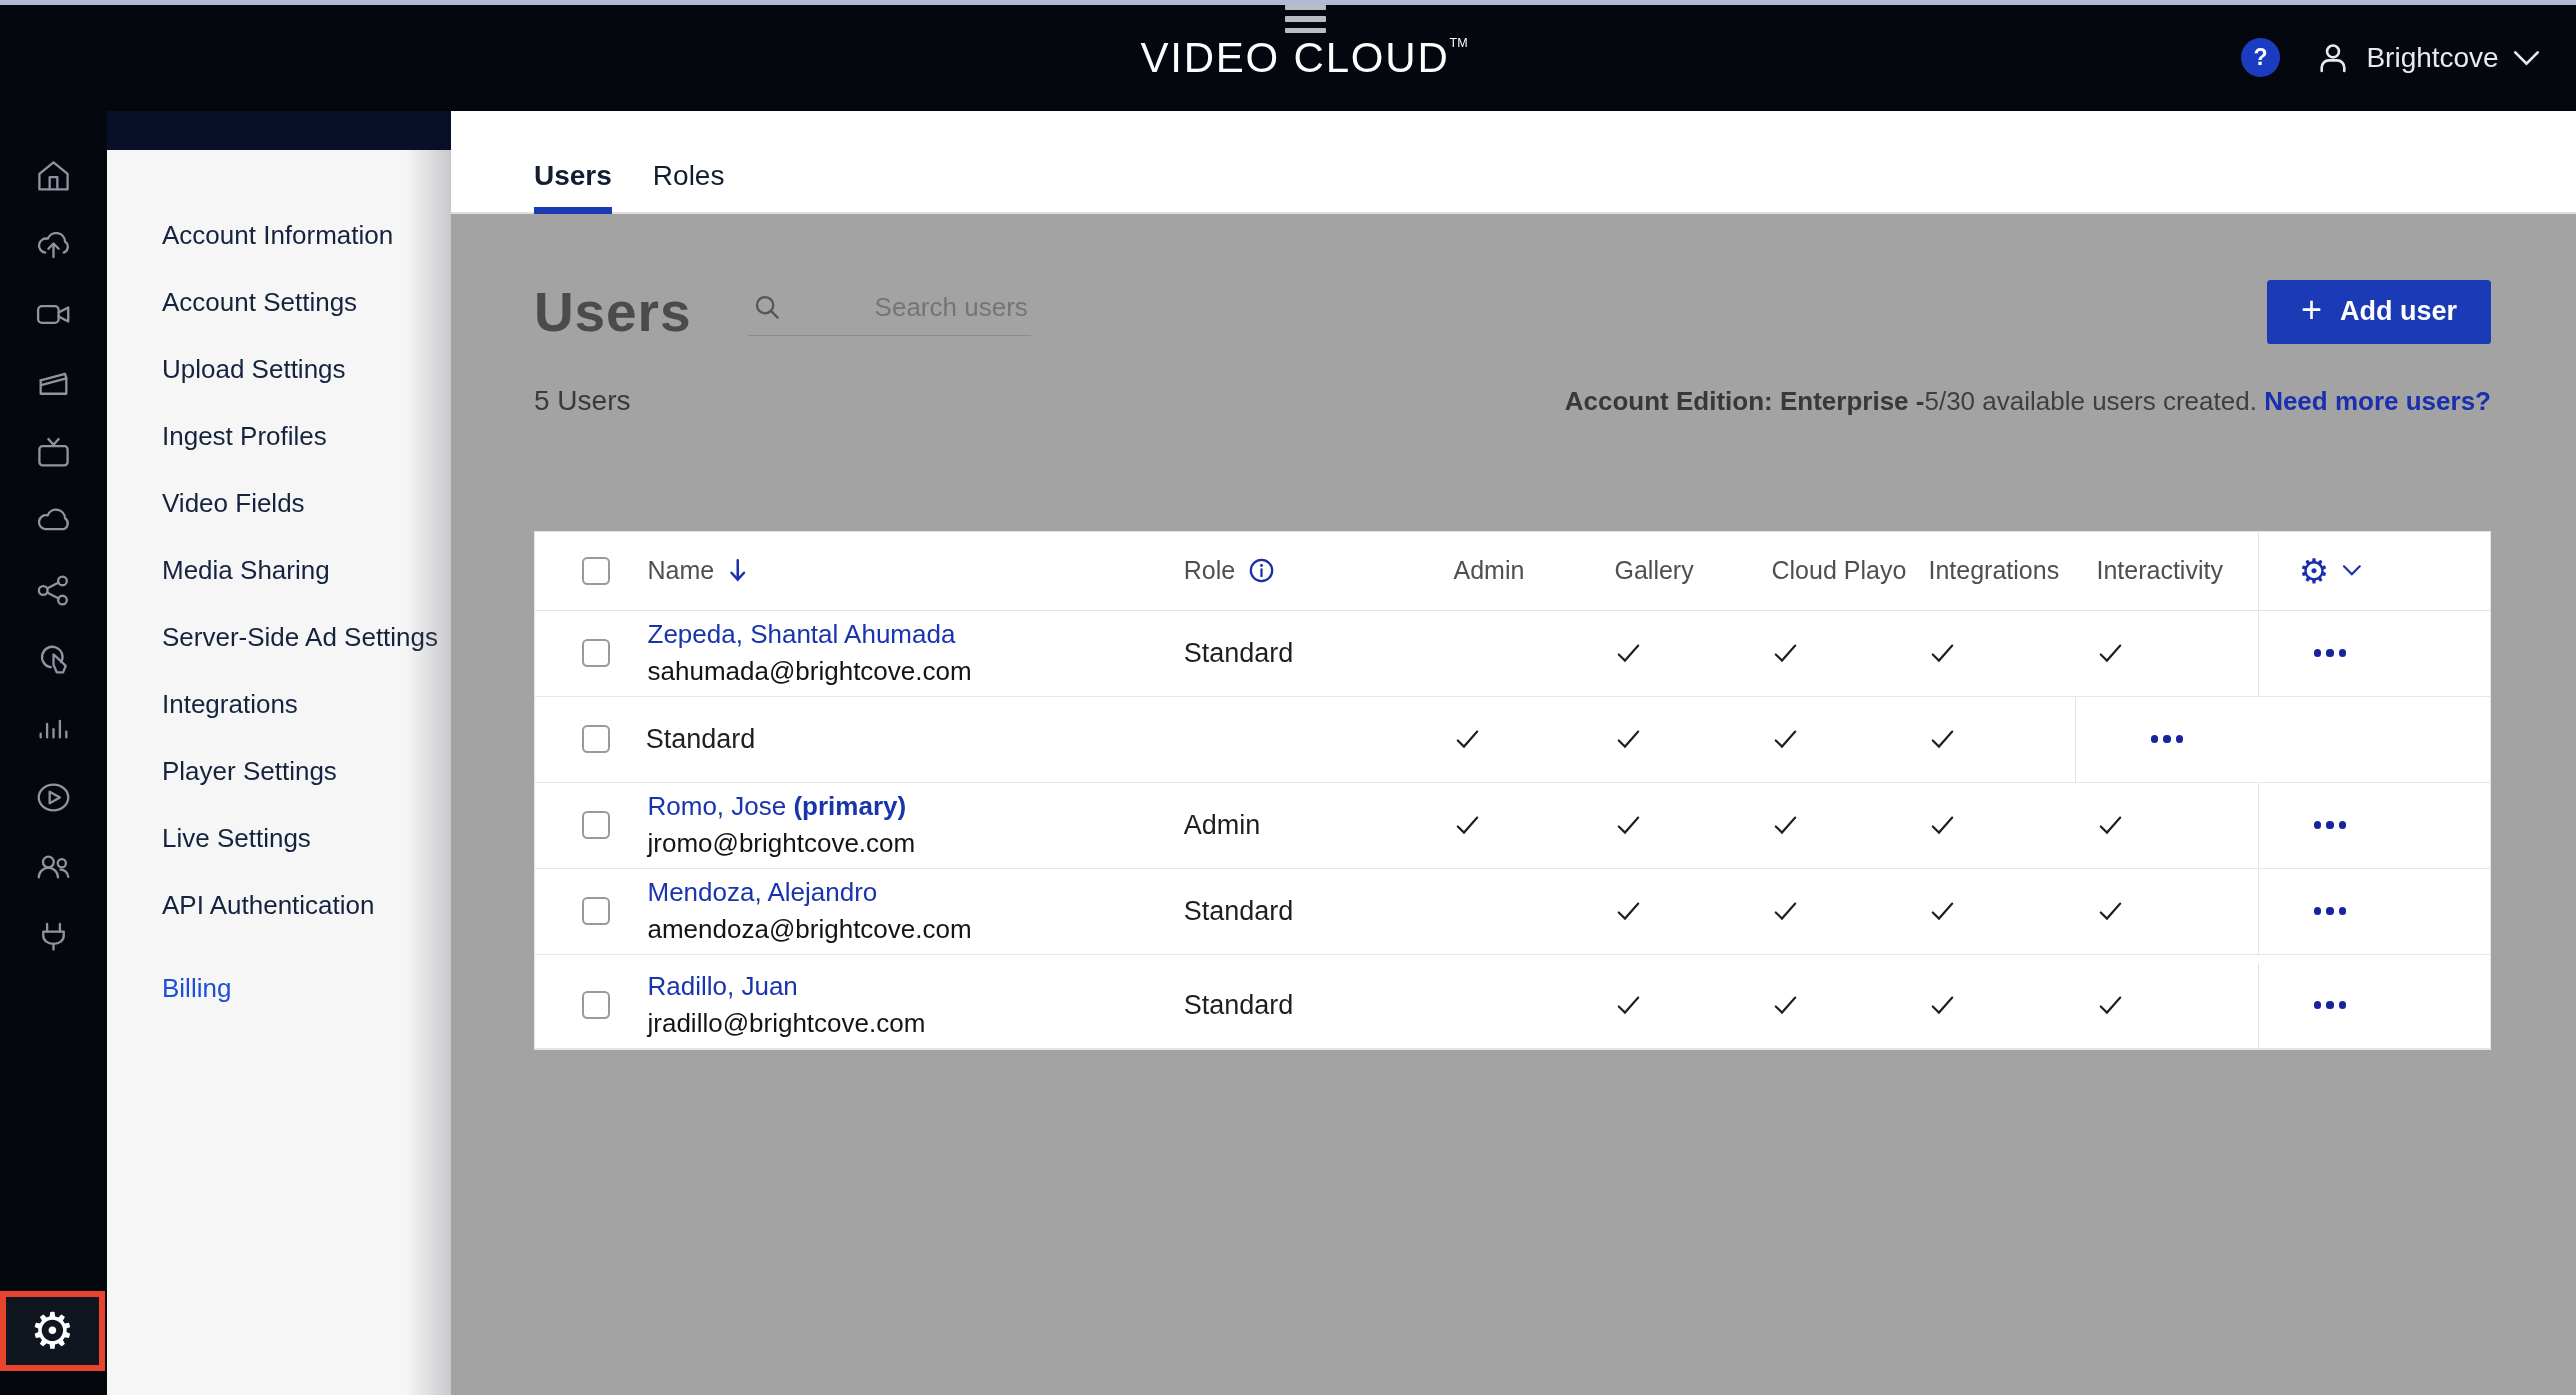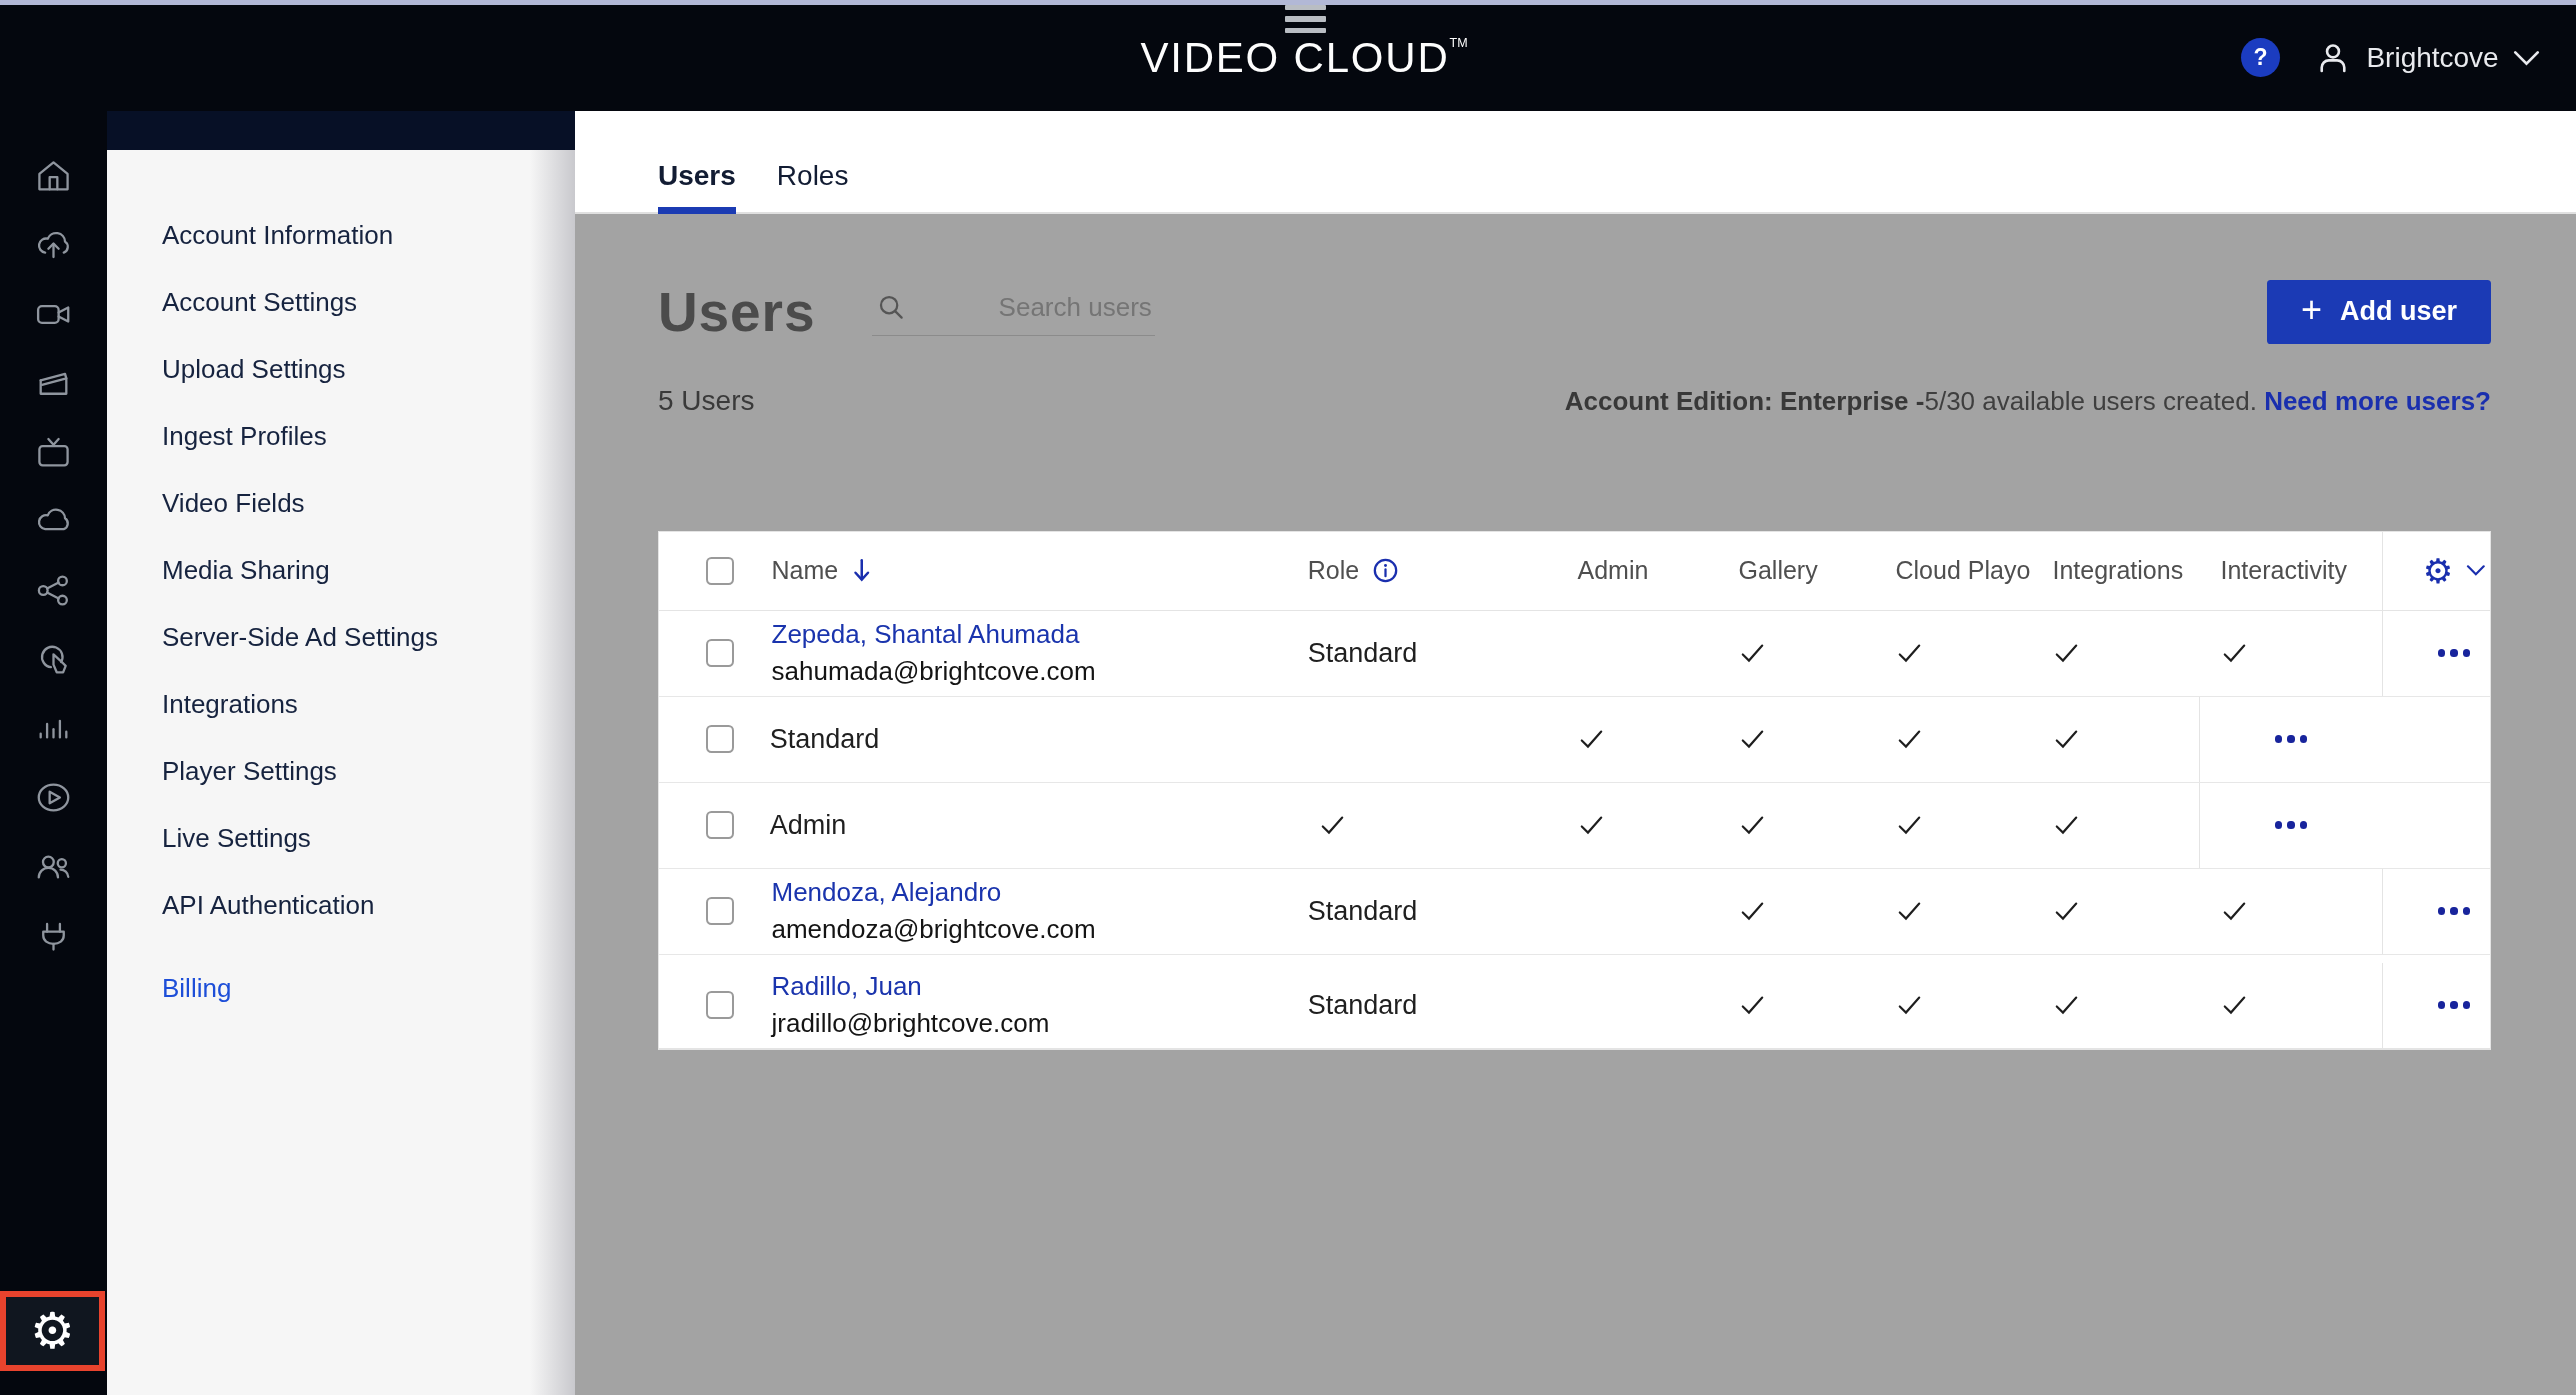--- a/index.html
+++ b/index.html
@@ -25,21 +25,21 @@
   
   .rail { width:107px; background:#04070e; position:relative; flex:none; }
   .rail-icons { display:flex; flex-direction:column; align-items:center; padding-top:45px; gap:28px; }
   .rail-btn { width:43px; height:41px; display:flex; align-items:center; justify-content:center; cursor:pointer; }
   .rail-btn svg { stroke:#8f959e; fill:none; stroke-width:1.8; stroke-linecap:round; stroke-linejoin:round; }
   .rail-gear-tile { position:absolute; left:0; bottom:25px; width:105px; height:80px; background:#10161f;
                     border:6.3px solid #e8432d; display:flex; align-items:center; justify-content:center; cursor:pointer; }
   .gear-glyph { font-family:"DejaVu Sans", sans-serif; color:#fff; font-size:50px; line-height:1; }
 
   
-  .sidebar { width:468px; flex:none; background:#f6f6f6; position:relative; }
+  .sidebar { width:344px; flex:none; background:#f6f6f6; position:relative; }
   .sidebar-topstrip { height:39px; background:#071026; }
   .sidebar::after { content:""; position:absolute; top:39px; right:0; bottom:0; width:45px;
                     background:linear-gradient(to right, rgba(110,110,125,0) 0%, rgba(95,95,110,0.30) 100%); pointer-events:none; }
   .settings-nav { padding-top:52px; }
   .side-item { height:67px; display:flex; align-items:center; padding-left:55px; font-size:26px; color:#16233f; position:relative; cursor:pointer; }
   .side-item .lbl { white-space:nowrap; }
   .side-item.hl .lbl { font-weight:700; border:5.4px solid #e8462f; padding:11.6px 21.5px 11.6px 12.5px; margin-left:-12.5px; }
   .side-item.as-link .lbl { color:#1d4ed8;margin-top:32px; }
   .callout-arrow { display:none; margin-left:9px; }
   .side-item.hl .callout-arrow { display:inline-block; line-height:0; }
@@ -420,20 +420,24 @@
                   <i></i>
                   <i></i>
                   <i></i>
                 </span>
     </div>
   </div>
             <div class="trow data">
     <div class="cell c-check">
                 <span class="checkbox"></span>
               </div>
+    <div class="cell c-name">
+      <a class="u-name"><span class="nm">Romo, Jose </span><b class="sfx">(primary)</b></a>
+      <div class="u-email">jromo@brightcove.com</div>
+    </div>
     <div class="cell c-role u-role">Admin</div>
     <div class="cell c-perm">
       <span class="check-mark"><svg width="27" height="23" viewBox="0 0 30 26" fill="none" stroke="#1e1e1e" stroke-width="2.4" stroke-linecap="round">
                     <path d="M4 14 L11 21 L26 4"></path>
                   </svg></span>
     </div>
     <div class="cell c-perm">
       <span class="check-mark"><svg width="27" height="23" viewBox="0 0 30 26" fill="none" stroke="#1e1e1e" stroke-width="2.4" stroke-linecap="round">
                     <path d="M4 14 L11 21 L26 4"></path>
                   </svg></span>

